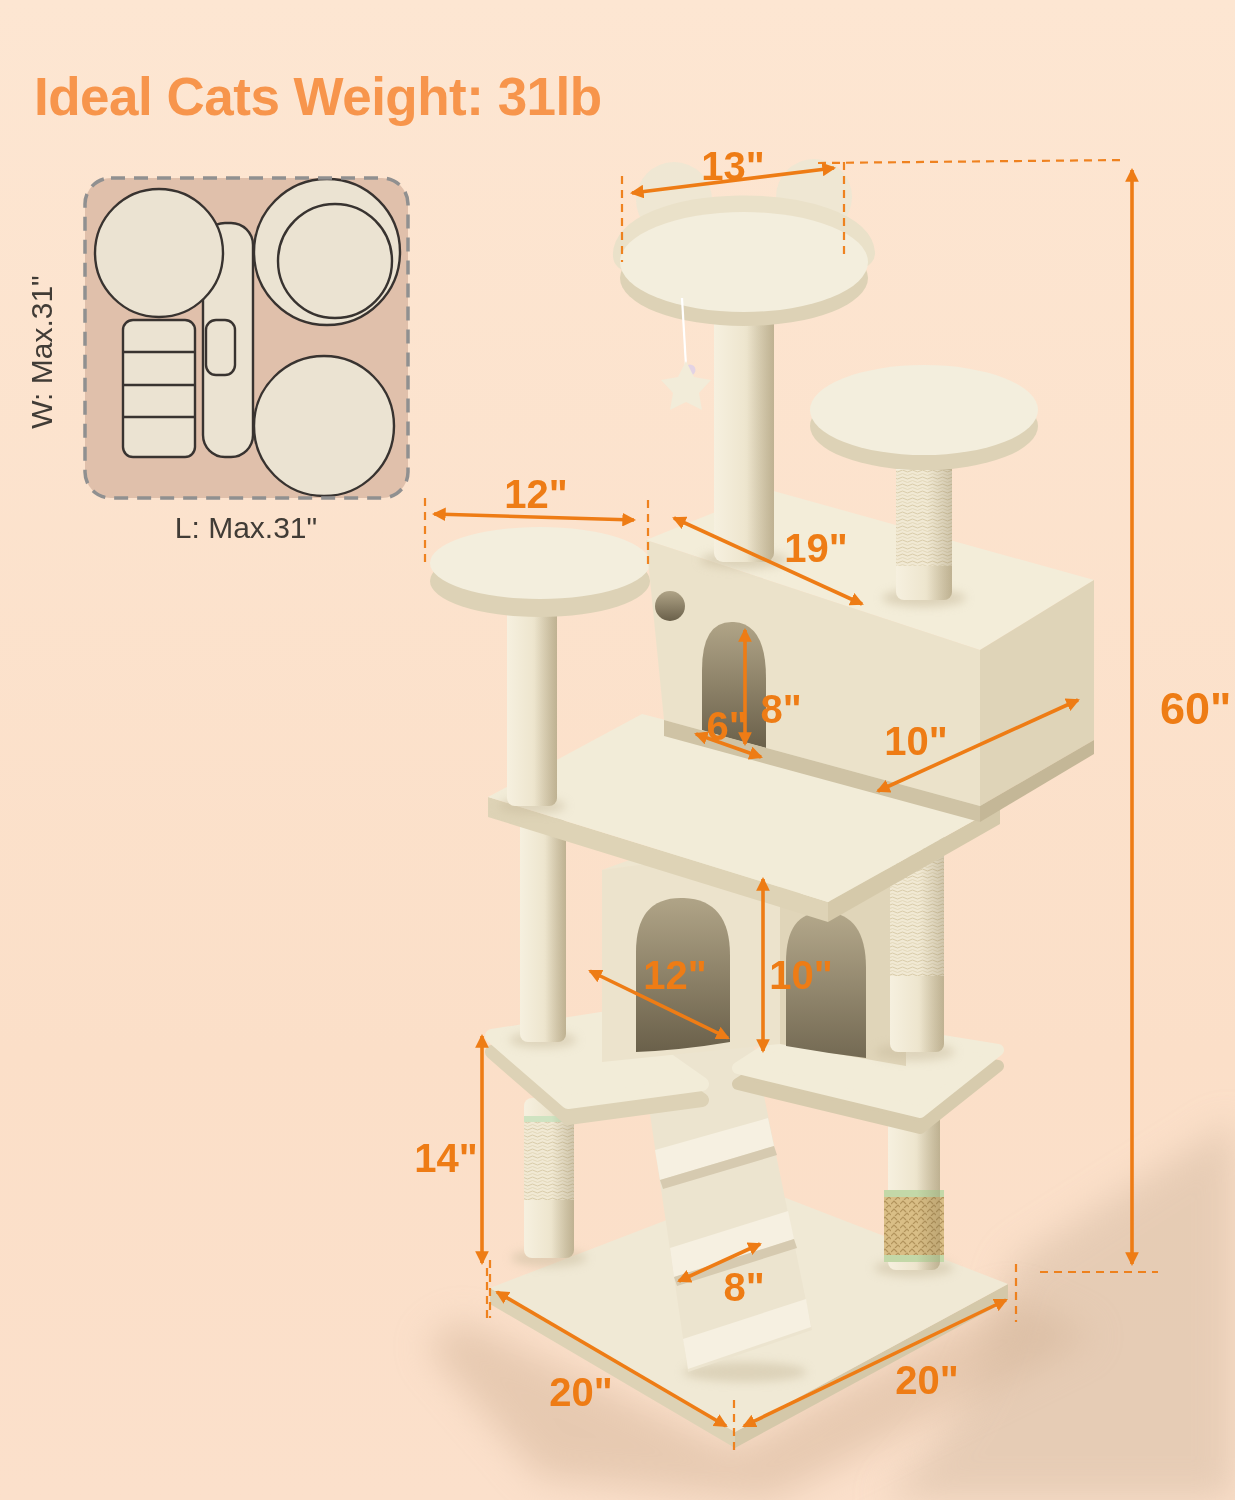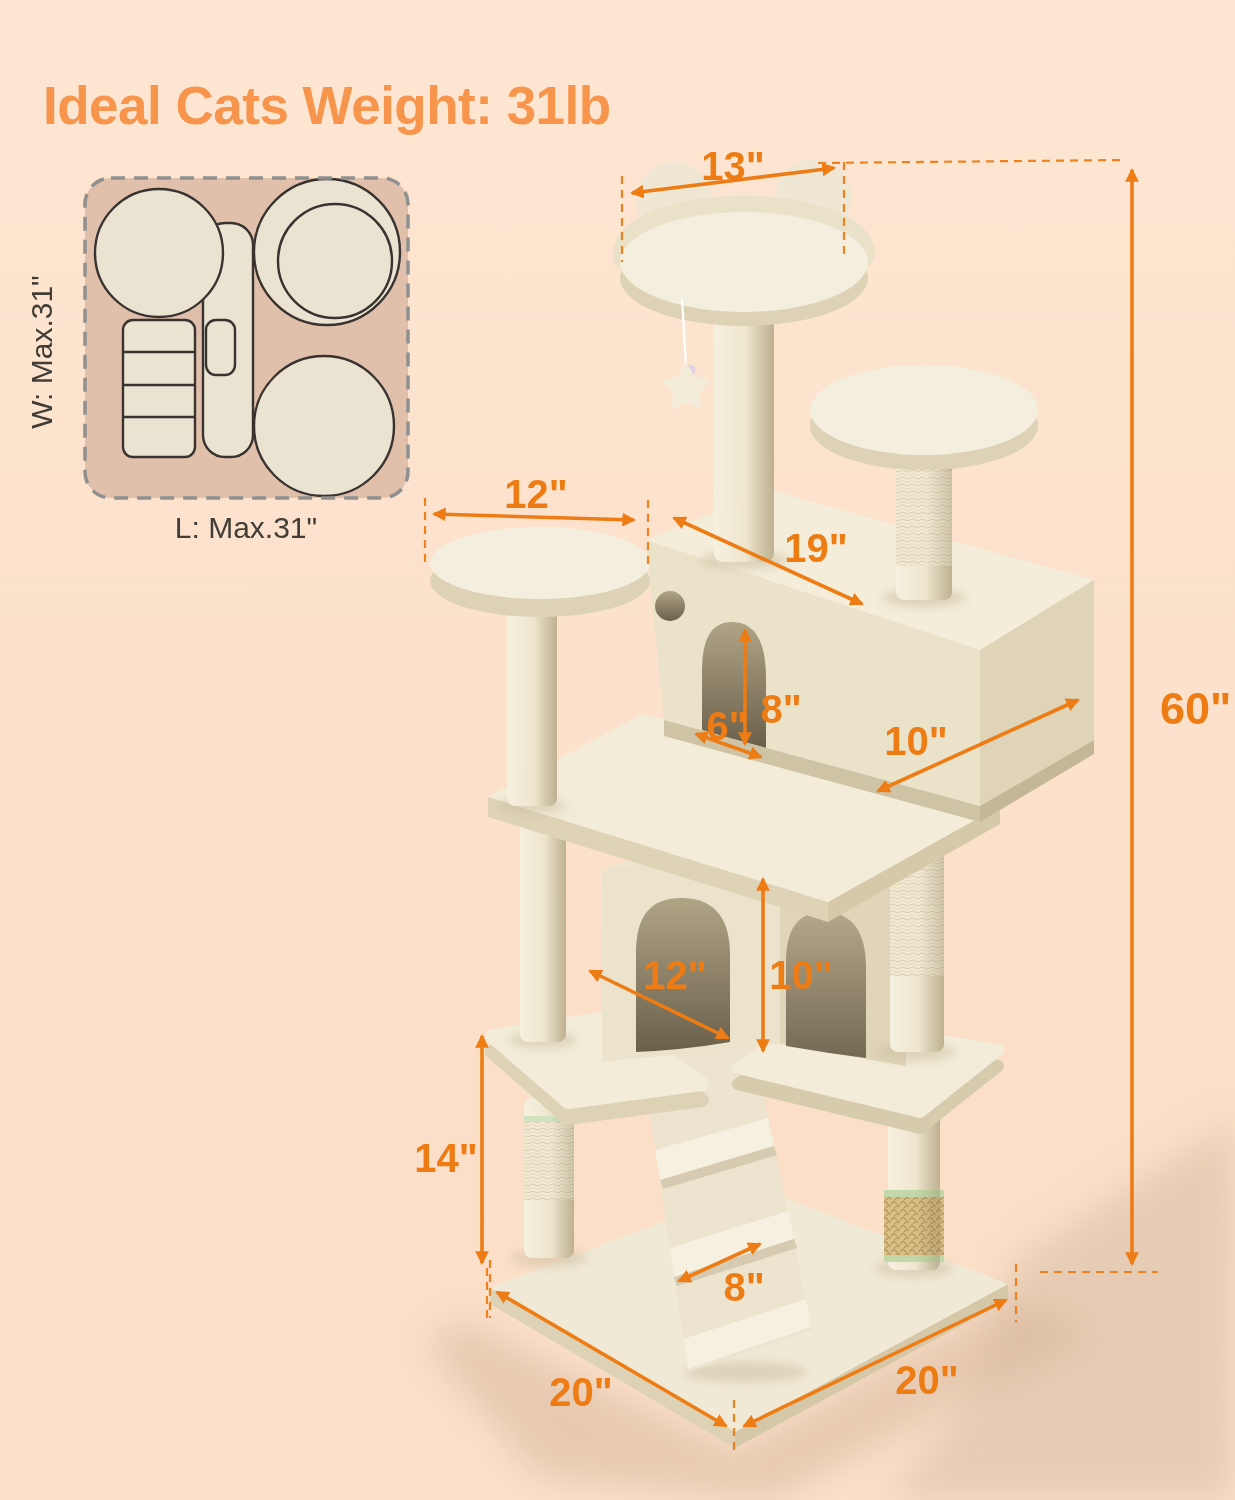--- a/index.html
+++ b/index.html
@@ -10,21 +10,21 @@
   html,body{margin:0;padding:0;}
   body{
     width:1235px;height:1500px;
     background:var(--bg);
     font-family:"Liberation Sans",sans-serif;
     overflow:hidden;
   }
   .stage{position:relative;width:1235px;height:1500px;
     background:linear-gradient(#fde6d2, #fbdfc8 70%, #fbe0cb);}
   .page-title{
-    position:absolute;left:34px;top:66px;margin:9px;
+    position:absolute;left:34px;top:66px;margin:0;
     font-size:53px;font-weight:bold;letter-spacing:-0.5px;
     color:var(--title);
   }
   svg{position:absolute;left:0;top:0;display:block;}
   .dim-stroke{stroke:var(--accent);stroke-width:3.6;fill:none;}
   .ext{stroke:var(--accent);stroke-width:2.2;fill:none;stroke-dasharray:8 6;opacity:.95;}
   .dim{font-family:"Liberation Sans",sans-serif;font-weight:bold;font-size:40px;fill:var(--accent);text-anchor:middle;}
   .dim-lg{font-size:45px;text-anchor:start;}
   .panel-label{font-family:"Liberation Sans",sans-serif;font-size:30px;fill:#413c36;text-anchor:middle;}
 </style>

